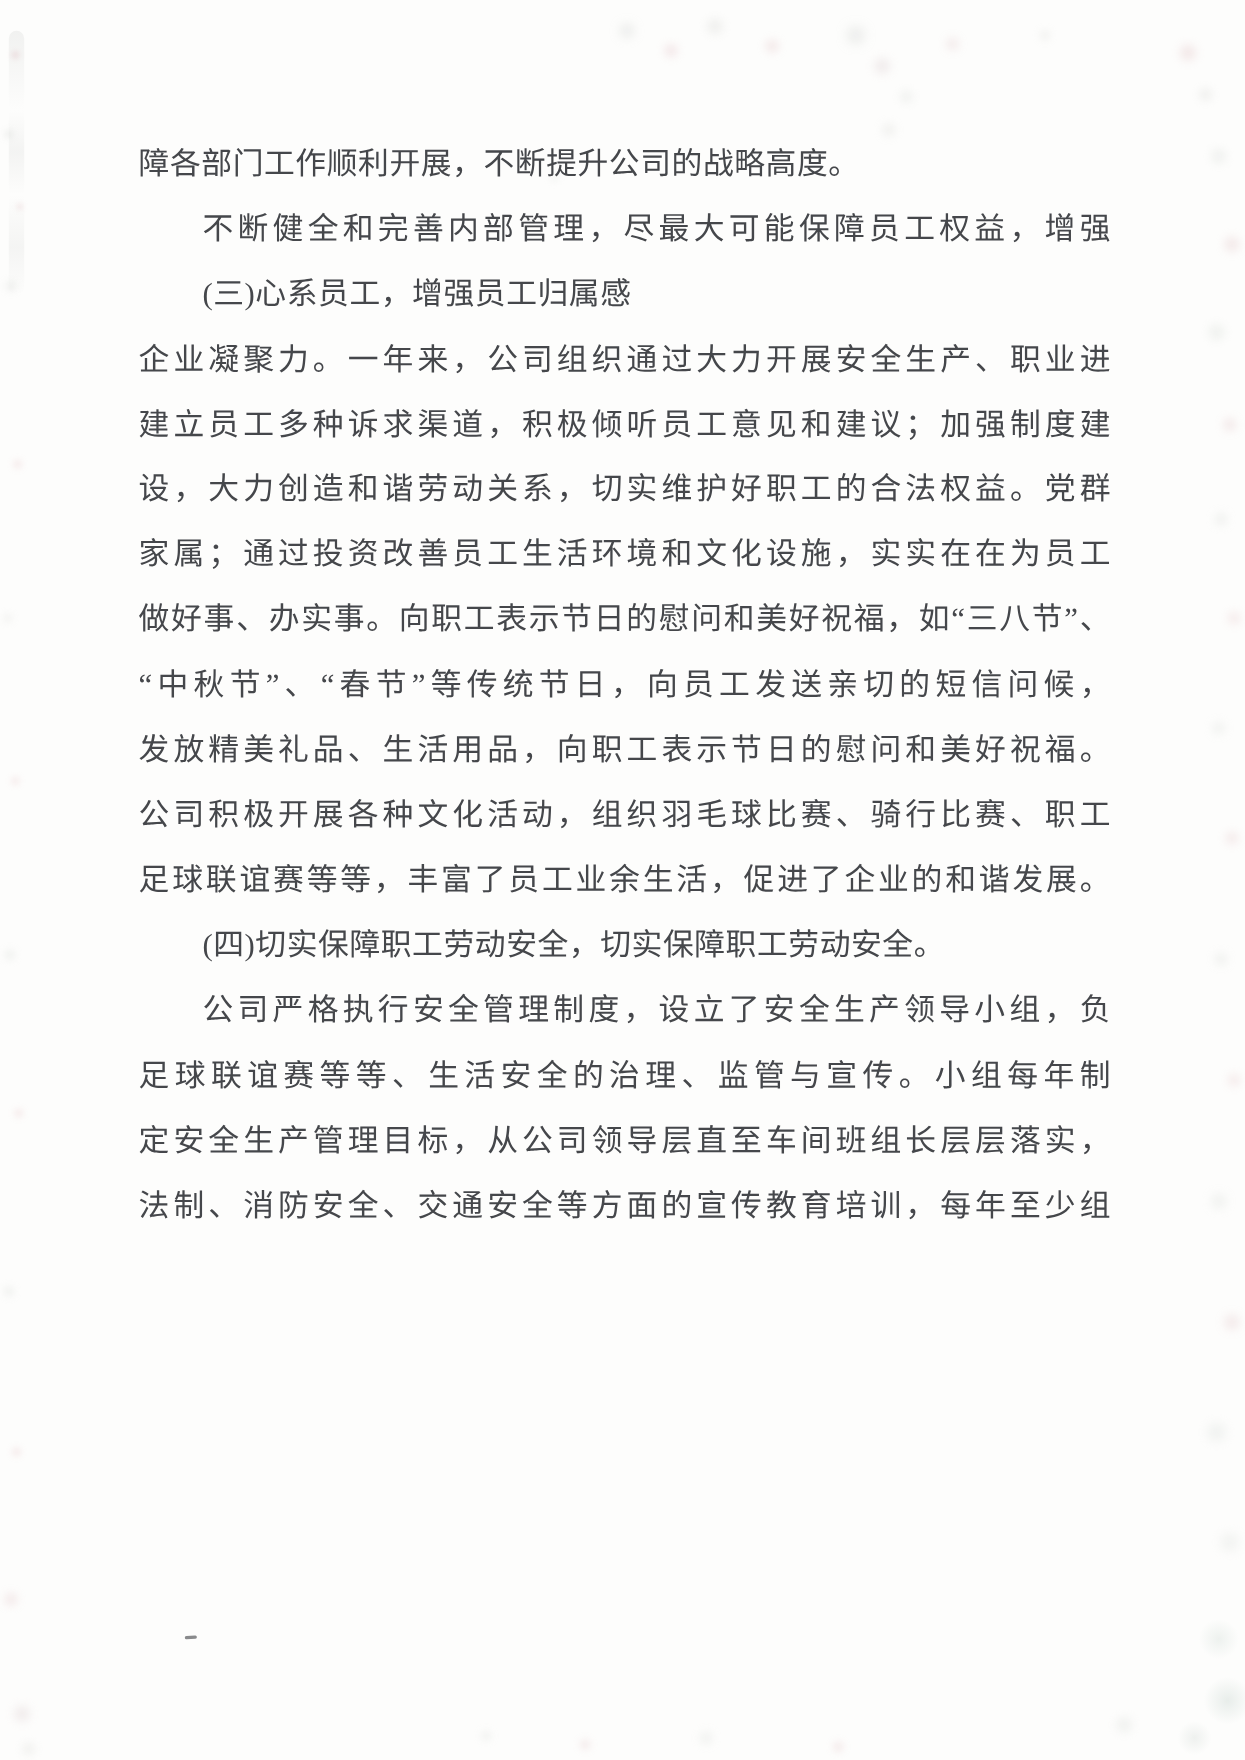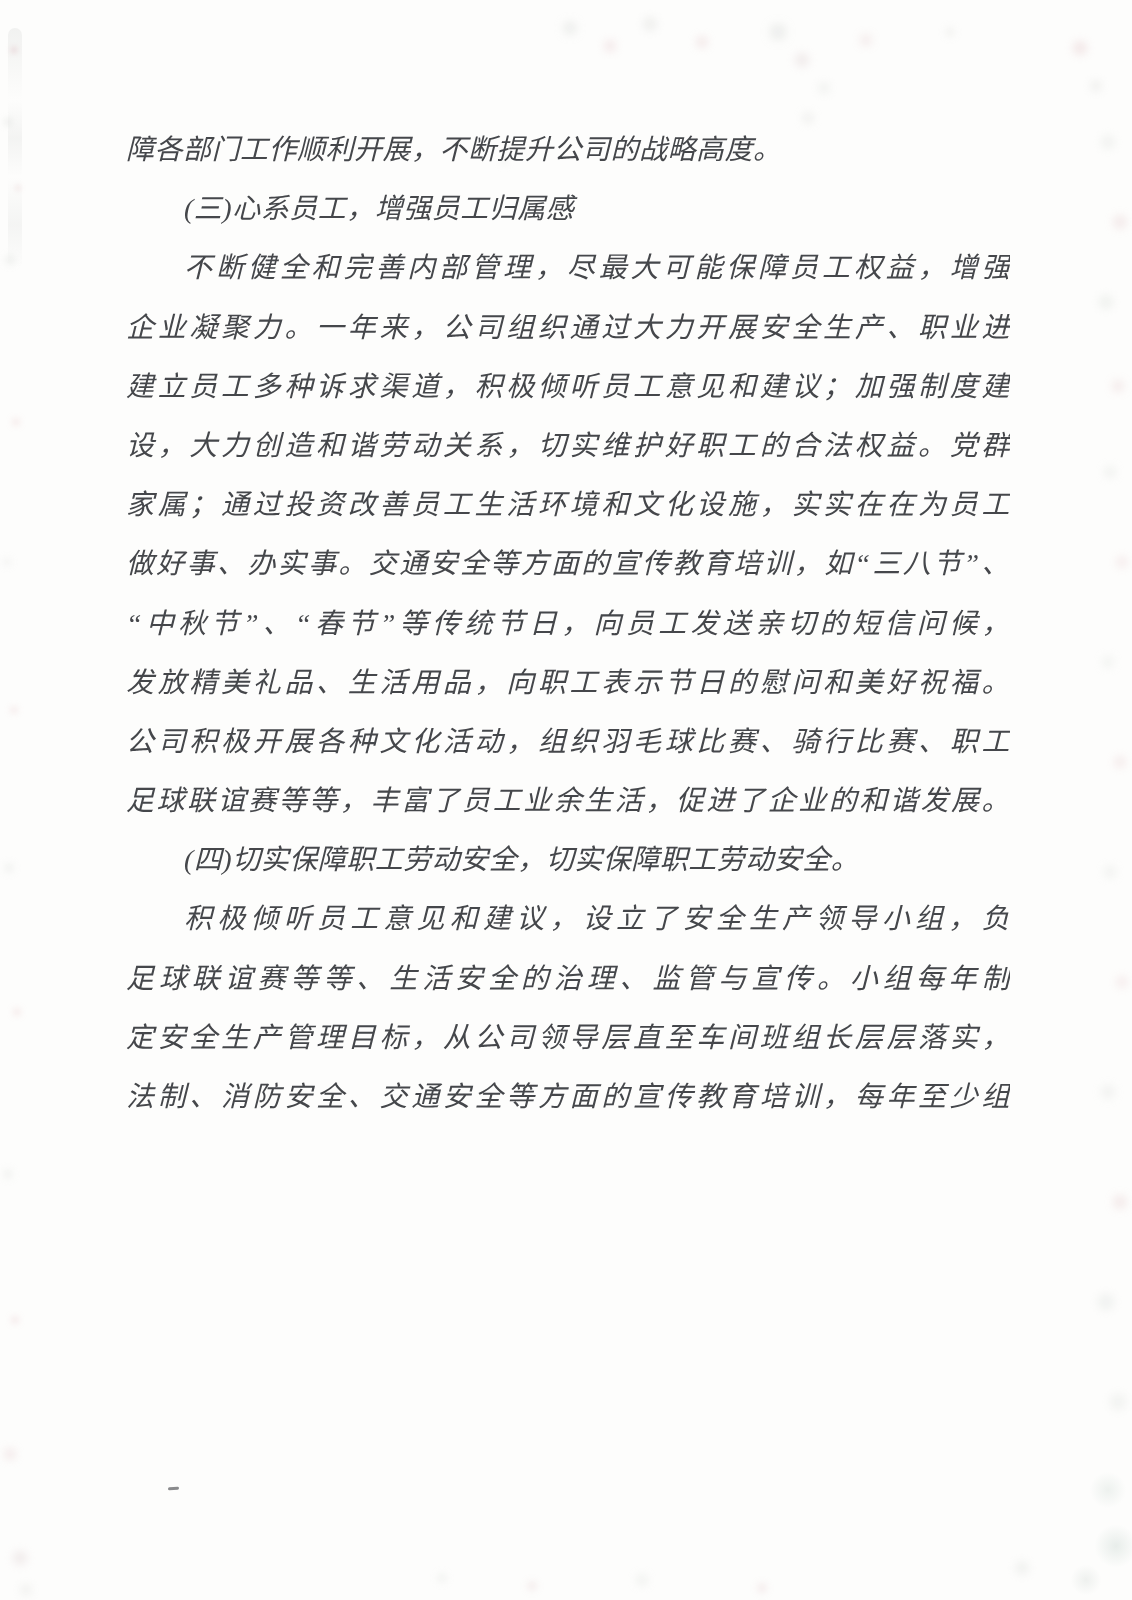--- a/index.html
+++ b/index.html
@@ -1,20 +1,19 @@
 <!DOCTYPE html>
 <html lang="zh-CN"><head>
 <meta charset="utf-8">
 <style>
   html,body{margin:0;padding:0;}
   body{width:1132px;height:1600px;overflow:hidden;}
   .page{
     position:relative;width:1132px;height:1600px;background:#fdfdfc;overflow:hidden;
     font-family:"Liberation Serif","DejaVu Serif",serif;
-    font-style:italic;
   }
   
   .text-block{
     position:absolute;left:126px;top:120px;width:884px;
     font-size:28px;color:#45474b;letter-spacing:0.5px;
   }
   .line{
     display:block;height:59.2px;line-height:59.2px;white-space:nowrap;
   }
   .line.fill{
@@ -86,32 +85,32 @@
 <div class="page" style="background: rgb(253, 253, 252);">
   <span class="speckle noise-left"></span>
   <span class="speckle noise-top"></span>
   <span class="speckle noise-right"></span>
   <span class="speckle noise-bottom"></span>
   <div class="noise-corner"></div>
   <div class="smudge-left"></div>
 
   <div class="text-block" style="color: rgb(69, 71, 75);">
       <div class="line">障各部门工作顺利开展，不断提升公司的战略高度。</div>
+      <div class="line indent fill">不断健全和完善内部管理，尽最大可能保障员工权益，增强</div>
       <div class="line indent">(三)心系员工，增强员工归属感</div>
-      <div class="line indent fill">不断健全和完善内部管理，尽最大可能保障员工权益，增强</div>
       <div class="line fill">企业凝聚力。一年来，公司组织通过大力开展安全生产、职业进</div>
       <div class="line fill">建立员工多种诉求渠道，积极倾听员工意见和建议；加强制度建</div>
       <div class="line fill">设，大力创造和谐劳动关系，切实维护好职工的合法权益。党群</div>
       <div class="line fill">家属；通过投资改善员工生活环境和文化设施，实实在在为员工</div>
-      <div class="line fill">做好事、办实事。交通安全等方面的宣传教育培训，如“三八节”、</div>
+      <div class="line fill">做好事、办实事。向职工表示节日的慰问和美好祝福，如“三八节”、</div>
       <div class="line fill">“中秋节”、“春节”等传统节日，向员工发送亲切的短信问候，</div>
       <div class="line fill">发放精美礼品、生活用品，向职工表示节日的慰问和美好祝福。</div>
       <div class="line fill">公司积极开展各种文化活动，组织羽毛球比赛、骑行比赛、职工</div>
       <div class="line fill">足球联谊赛等等，丰富了员工业余生活，促进了企业的和谐发展。</div>
       <div class="line indent">(四)切实保障职工劳动安全，切实保障职工劳动安全。</div>
-      <div class="line indent fill">积极倾听员工意见和建议，设立了安全生产领导小组，负</div>
+      <div class="line indent fill">公司严格执行安全管理制度，设立了安全生产领导小组，负</div>
       <div class="line fill">足球联谊赛等等、生活安全的治理、监管与宣传。小组每年制</div>
       <div class="line fill">定安全生产管理目标，从公司领导层直至车间班组长层层落实，</div>
       <div class="line fill">法制、消防安全、交通安全等方面的宣传教育培训，每年至少组</div>
     </div>
 
   <div class="dash-mark"></div>
 </div>
 
 </body></html>

